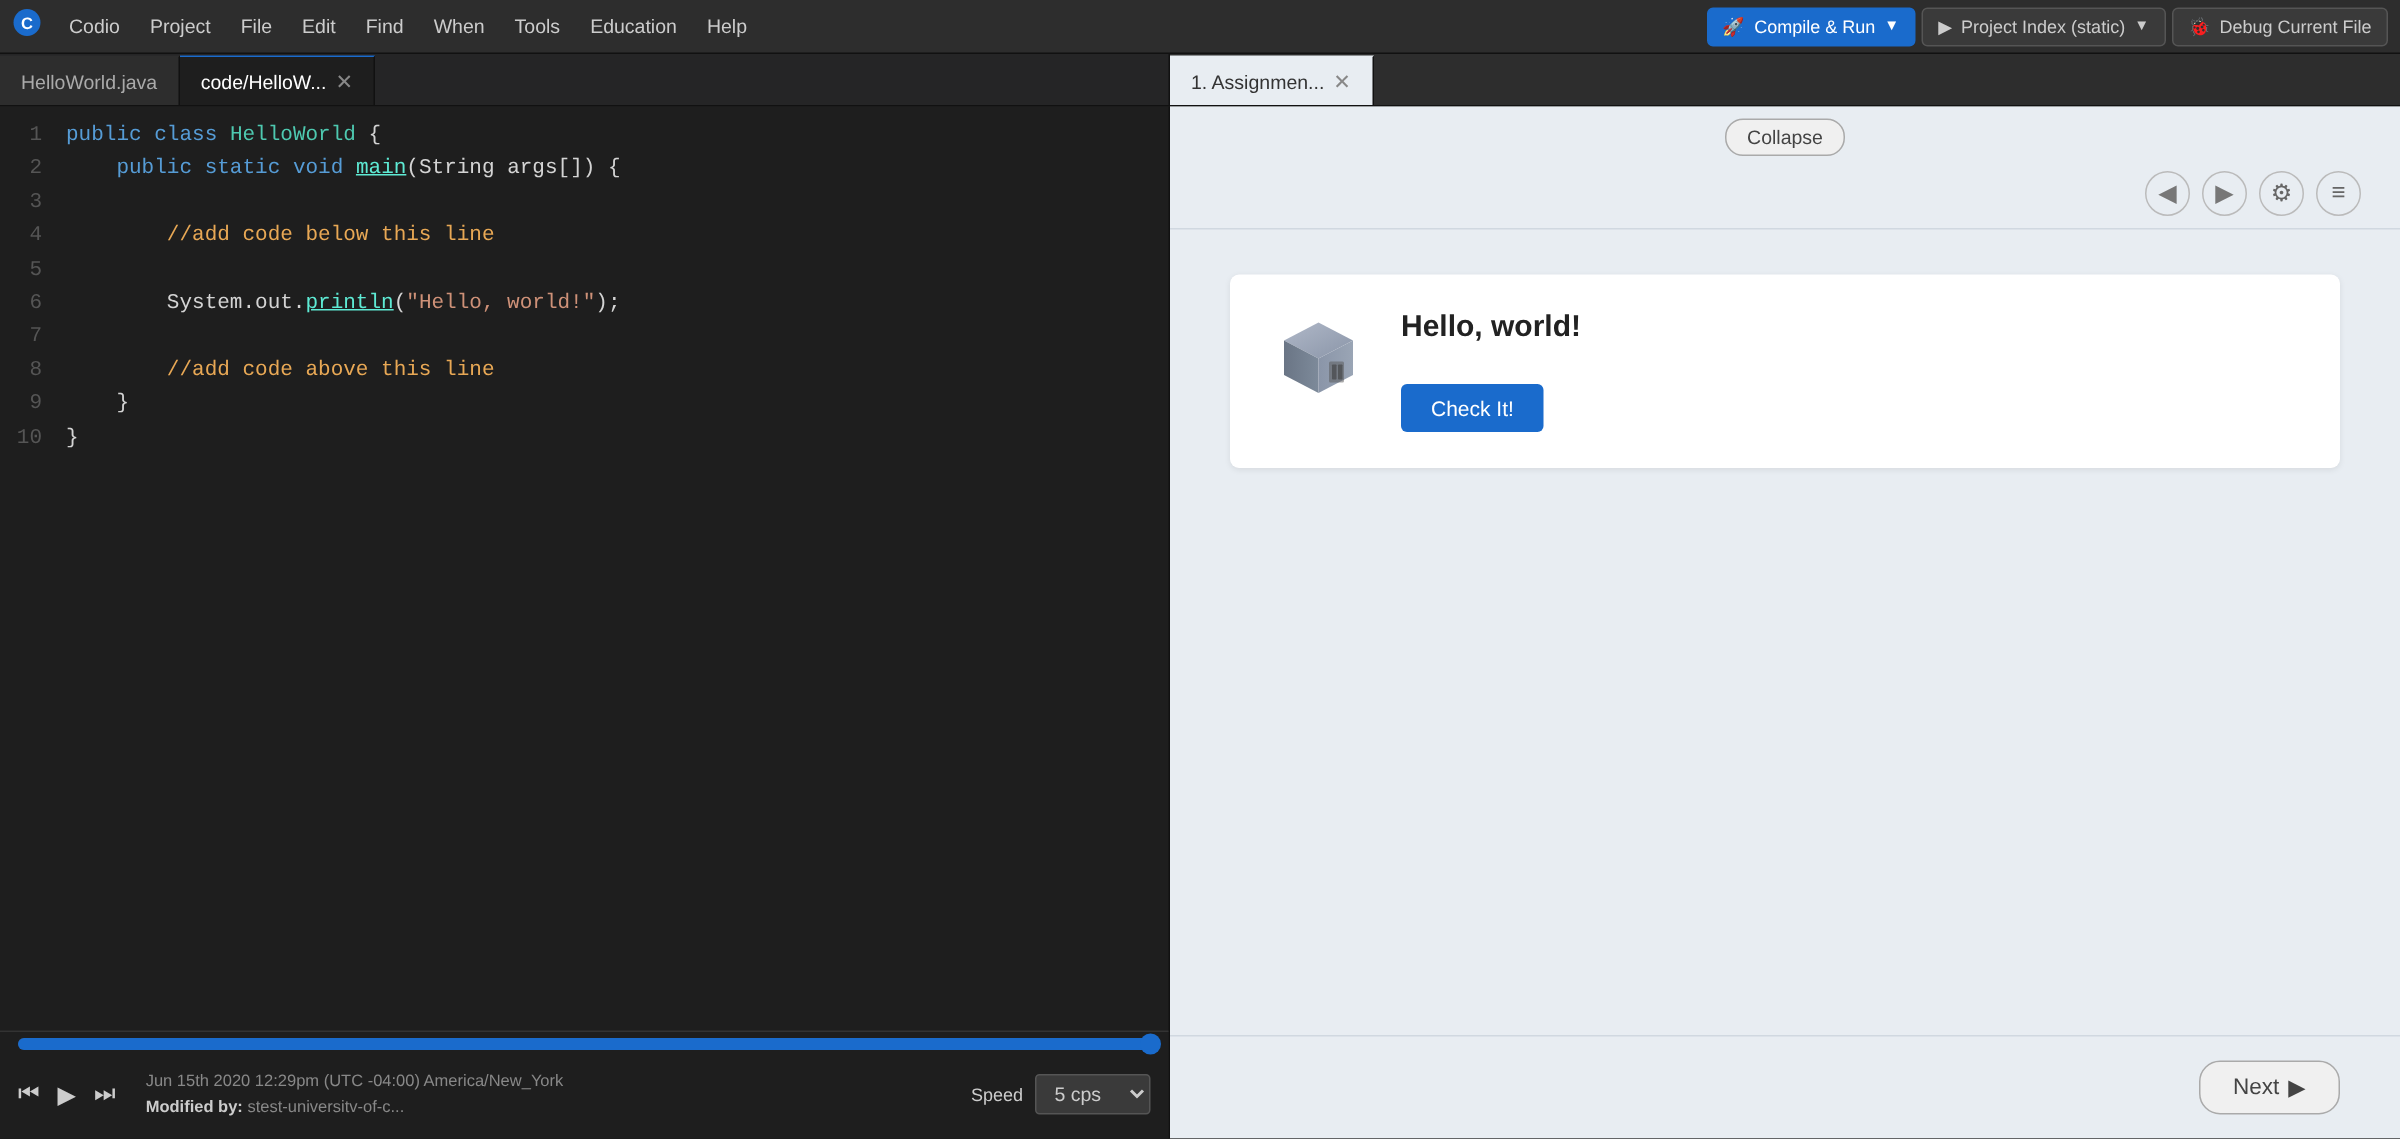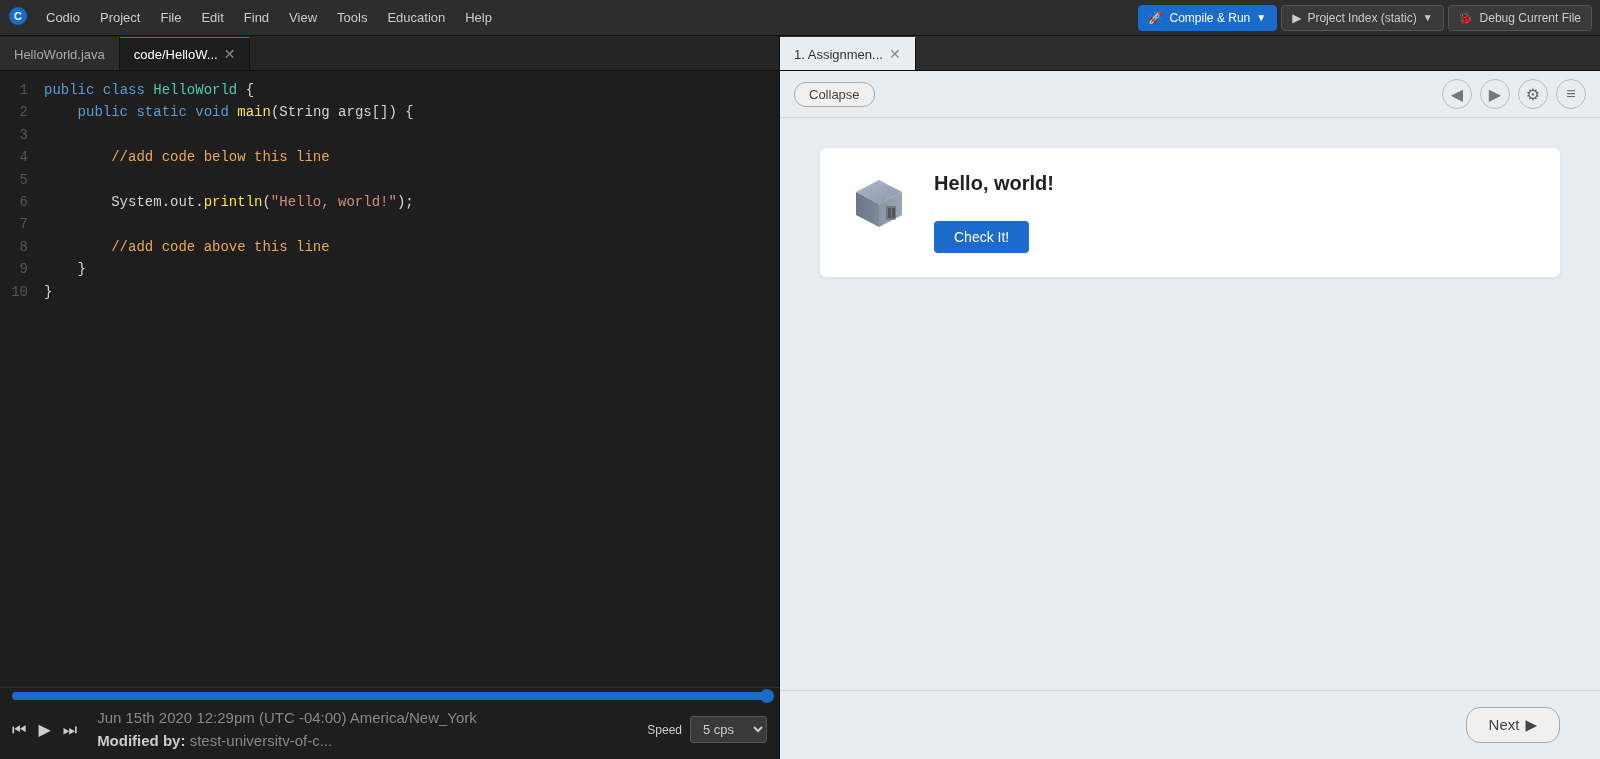--- a/index.html
+++ b/index.html
@@ -56,21 +56,21 @@
       padding: 8px 8px; background: #1e1e1e; color: #555; font-size: 14px;
       font-family: 'Consolas', 'Courier New', monospace; line-height: 1.6;
       text-align: right; user-select: none; min-width: 36px;
     }
     .code-content {
       flex: 1; padding: 8px 8px; font-family: 'Consolas', 'Courier New', monospace;
       font-size: 14px; line-height: 1.6; overflow: auto; white-space: pre;
     }
     .kw { color: #569cd6; }
     .kw2 { color: #4ec9b0; }
-    .kw3 { color: #fde047; }
+    .kw3 { color: #5eead4; text-decoration: underline; }
     .str { color: #ce9178; }
     .comment { color: #e8a855; }
     .plain { color: #d4d4d4; }
 
     
     #bottom-bar {
       background: #1e1e1e; border-top: 1px solid #333; height: 72px;
       display: flex; flex-direction: column;
     }
     #progress-bar-container { padding: 4px 12px 0; }
@@ -78,37 +78,37 @@
     #progress-fill { background: #1a6bcc; height: 8px; border-radius: 4px; width: 100%; position: relative; }
     #progress-thumb {
       width: 14px; height: 14px; background: #1a6bcc; border-radius: 50%;
       position: absolute; right: -7px; top: -3px;
     }
     #bottom-info {
       display: flex; align-items: center; padding: 4px 12px; gap: 20px; flex: 1;
     }
     .playback-btns { display: flex; align-items: center; gap: 12px; }
     .pb-btn { background: none; border: none; color: #ccc; font-size: 16px; cursor: pointer; }
-    .meta-info { font-size: 15px; color: #888; line-height: 1.5; }
+    .meta-info { font-size: 11px; color: #888; line-height: 1.5; }
     .meta-info strong { color: #ccc; }
     .speed-section { display: flex; align-items: center; gap: 8px; margin-left: auto; }
     .speed-label { font-size: 12px; color: #ccc; }
     .speed-select {
       background: #3a3a3a; border: 1px solid #555; color: #ccc; font-size: 13px;
       padding: 4px 8px; border-radius: 3px; cursor: pointer;
     }
 
     
     #assignment-pane {
       flex: 1; background: #e8edf2; display: flex; flex-direction: column; overflow: hidden;
     }
 
     #assignment-toolbar {
-      display: flex; align-items: center; padding: 8px 14px; background: #e8edf2;
-      border-bottom: 1px solid #d0d8e0; gap: 10px;
+      display: flex; align-items: center; padding: 8px 26px; background: #e8edf2;
+      border-bottom: 1px solid #d0d8e0; gap: 10px; flex-direction: column;
     }
     .collapse-btn {
       border: 1px solid #aaa; background: #f0f0f0; color: #444; padding: 4px 14px;
       border-radius: 12px; font-size: 13px; cursor: pointer;
     }
     .assign-toolbar-right { margin-left: auto; display: flex; gap: 8px; }
     .nav-circle-btn {
       width: 30px; height: 30px; border-radius: 50%; border: 1px solid #bbb;
       background: #e8edf2; color: #777; font-size: 16px; cursor: pointer;
       display: flex; align-items: center; justify-content: center;
@@ -157,21 +157,21 @@
     <svg viewBox="0 0 20 20" fill="none">
       <circle cx="10" cy="10" r="9" fill="#1a6bcc"></circle>
       <text x="10" y="14" text-anchor="middle" fill="white" font-size="11" font-weight="bold">C</text>
     </svg>
   </div>
   <span class="menu-item">Codio</span>
   <span class="menu-item">Project</span>
   <span class="menu-item">File</span>
   <span class="menu-item">Edit</span>
   <span class="menu-item">Find</span>
-  <span class="menu-item">View</span>
+  <span class="menu-item">When</span>
   <span class="menu-item">Tools</span>
   <span class="menu-item">Education</span>
   <span class="menu-item">Help</span>
   <div class="menu-divider"></div>
   <button class="toolbar-btn toolbar-btn-compile">
     <span>🚀</span>
     <span>Compile &amp; Run</span>
     <span class="arrow">▼</span>
   </button>
   <button class="toolbar-btn">

